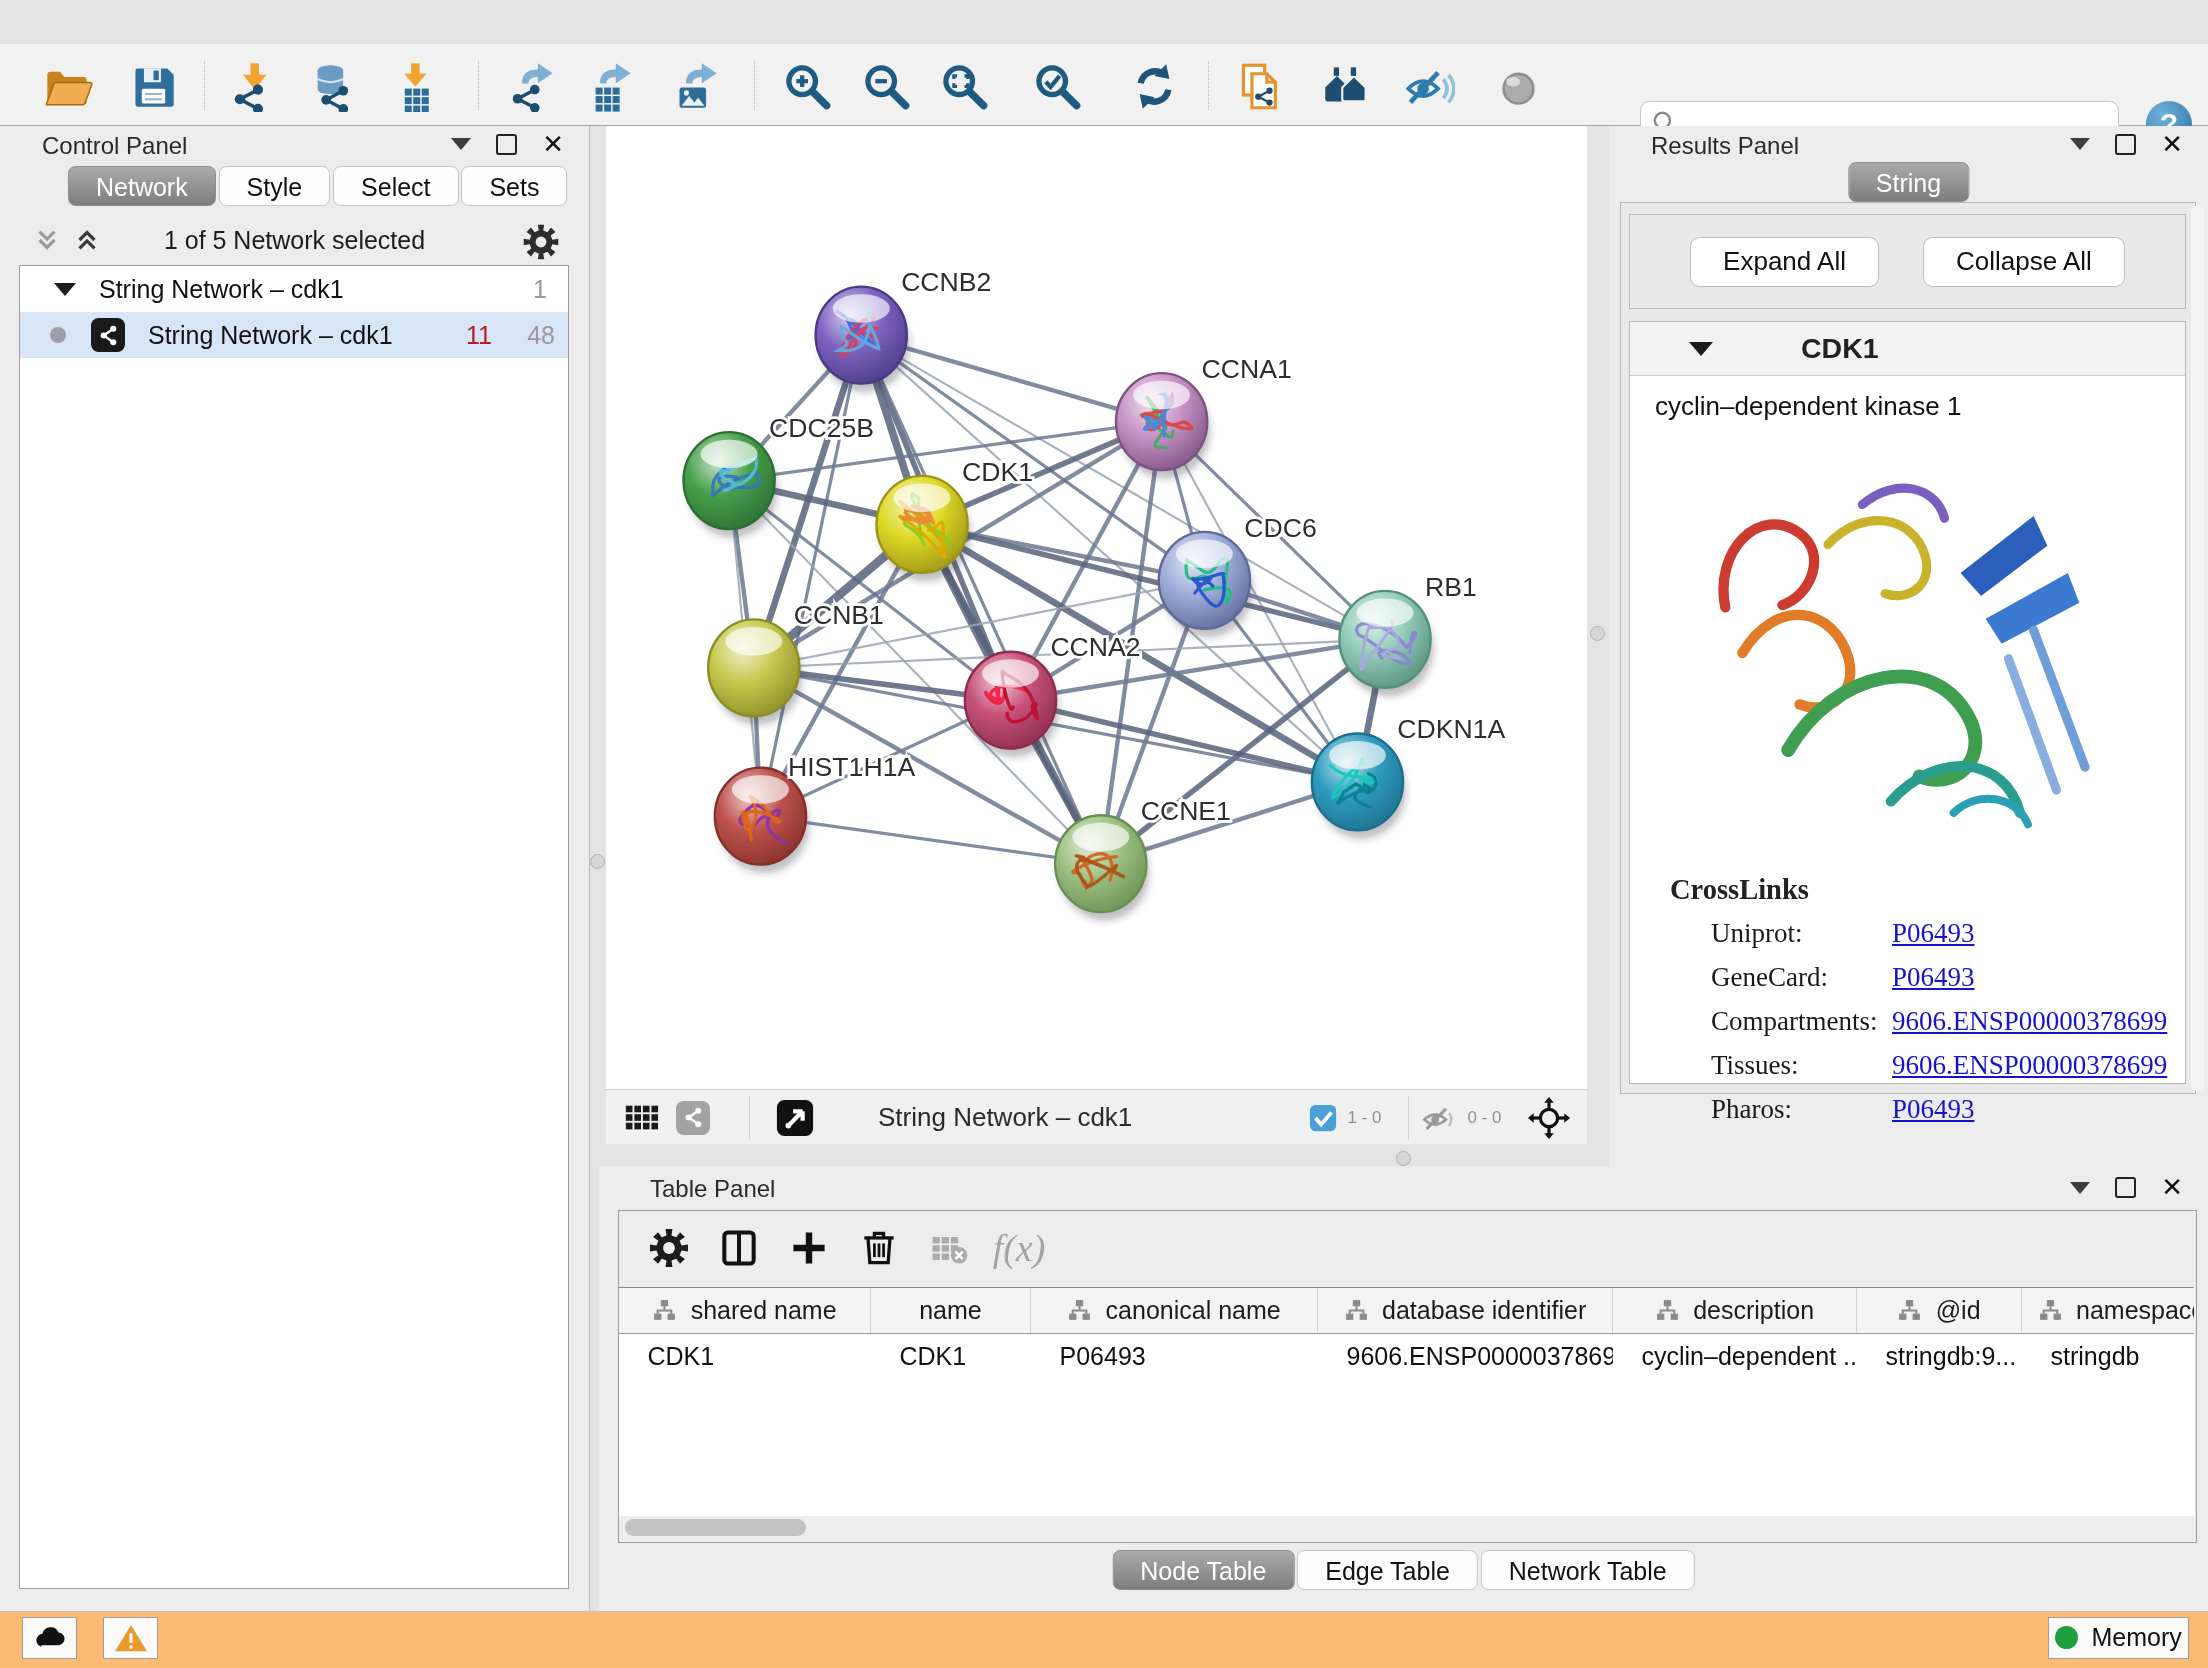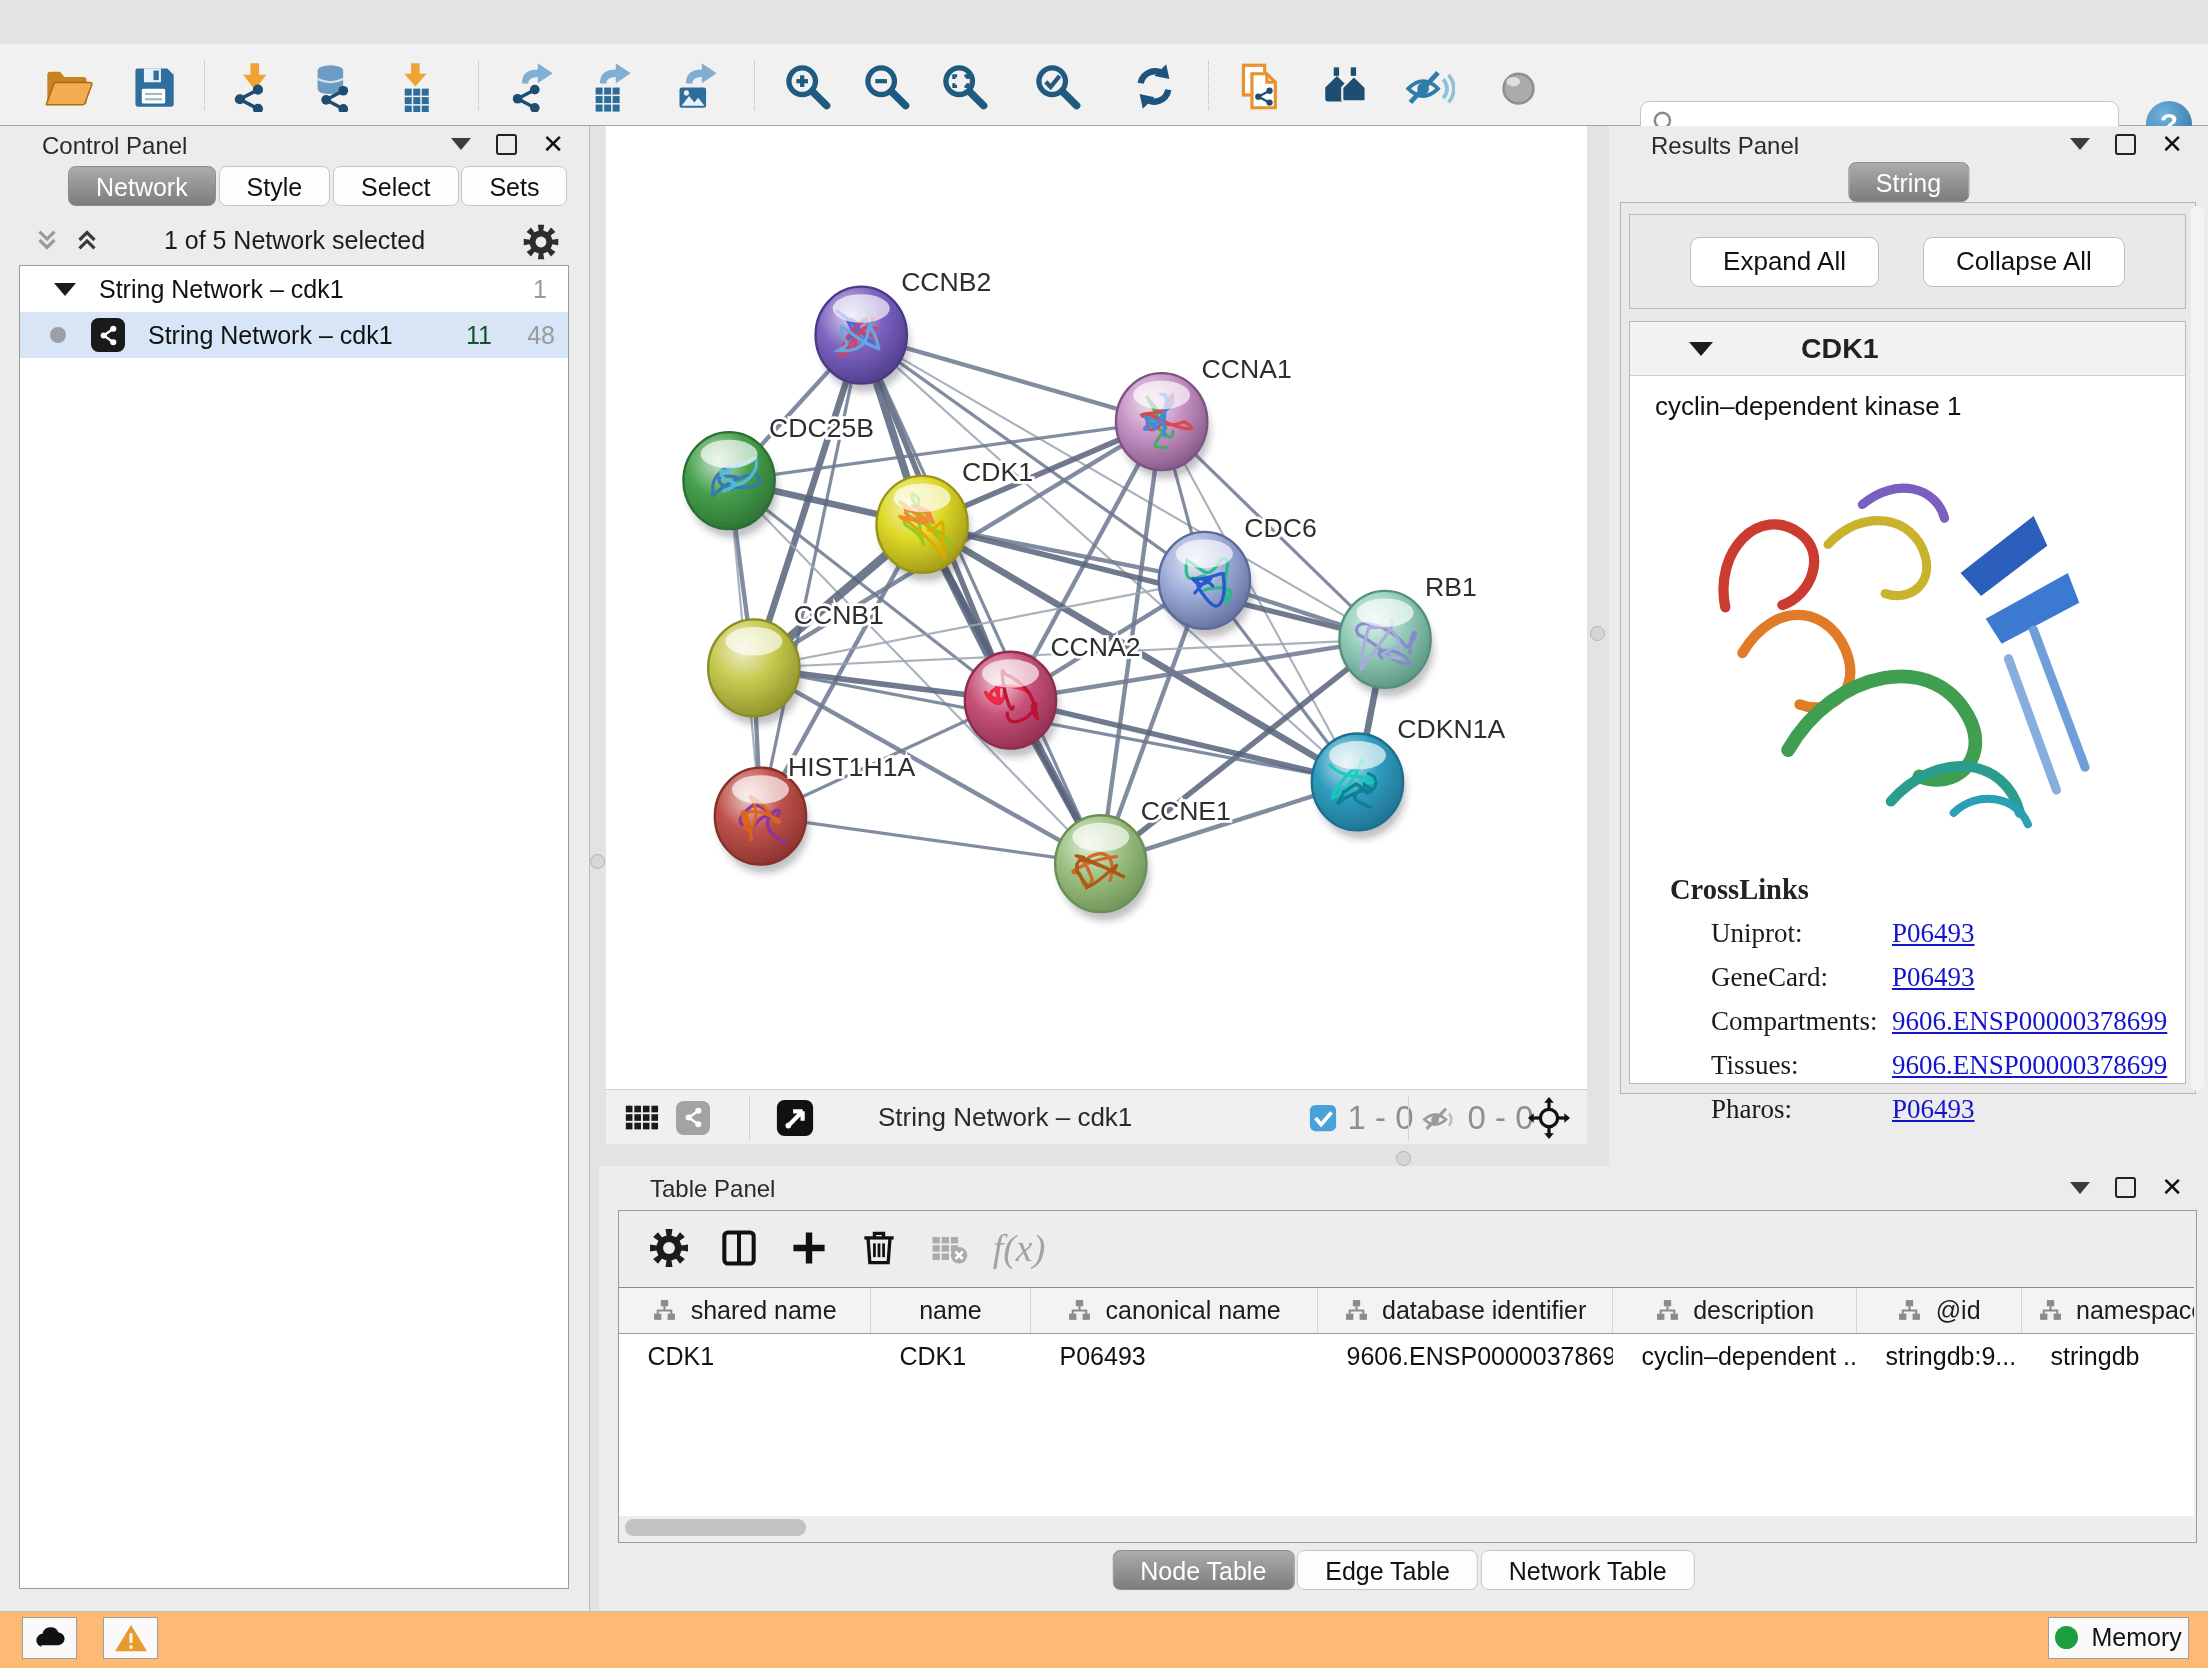--- a/index.html
+++ b/index.html
@@ -53,31 +53,31 @@
   .tree-row{position:relative;height:46px;font-size:25px;display:flex;align-items:center;}
   .tree-row.selected{background:#d7e5f7;}
   .tree-tri{width:0;height:0;border-left:11.4px solid transparent;border-right:11.4px solid transparent;
     border-top:13.3px solid #1c1c1c;margin-left:34px;}
   .tree-label{margin-left:23px;color:#111;}
   .tree-count{position:absolute;right:21px;color:#9a9a9a;}
   .tree-dot{width:16px;height:16px;border-radius:50%;background:#9aa0a6;margin-left:30px;}
   .share-badge{width:34px;height:34px;border-radius:7.6px;background:#1a1a1a;margin-left:25px;
     display:flex;align-items:center;justify-content:center;}
   .share-badge.gray{background:#a3a3a3;}
-  .tree-num1{position:absolute;right:76px;color:#14532d;}
+  .tree-num1{position:absolute;right:76px;color:#b91c1c;}
   .tree-num2{position:absolute;right:13px;color:#9a9a9a;}
 
   
   .network-canvas{position:absolute;left:606px;top:126px;width:981px;height:963px;background:#ffffff;}
   .net-bottombar{position:absolute;left:606px;top:1089px;width:981px;height:55px;background:#f0f0f0;
     border-top:1.9px solid #cfcfcf;box-sizing:border-box;}
   .nb-item{position:absolute;top:8.6px;height:38px;display:flex;align-items:center;}
   .nb-sep{position:absolute;top:5.7px;height:44px;border-left:1.9px solid #d2d2d2;}
   .nb-title{font-size:26px;color:#2a2a2a;}
-  .nb-count{font-size:33px;color:#8f8f8f;margin-left:9.5px;}
+  .nb-count{font-size:17px;color:#8f8f8f;margin-left:9.5px;}
 
   
   .results-panel{position:absolute;left:1609px;top:126px;width:599px;height:1041px;background:#ececec;}
   .rp-head{position:absolute;left:42px;top:5.7px;}
   .rp-tab{position:absolute;left:50%;transform:translateX(-50%);top:36px;z-index:2;}
   .rp-outer{position:absolute;left:11.4px;top:76px;width:576px;height:892px;background:#e9e9e9;
     border:1.9px solid #b5b5b5;box-sizing:border-box;}
   .rp-expandbox{position:absolute;left:7.6px;top:11.4px;width:557px;height:95px;border:1.9px solid #b9b9b9;
     box-sizing:border-box;display:flex;align-items:center;justify-content:center;gap:44px;}
   .rp-btn{background:#fff;border:1.9px solid #bdbdbd;border-radius:9.5px;font-size:26px;color:#111;

